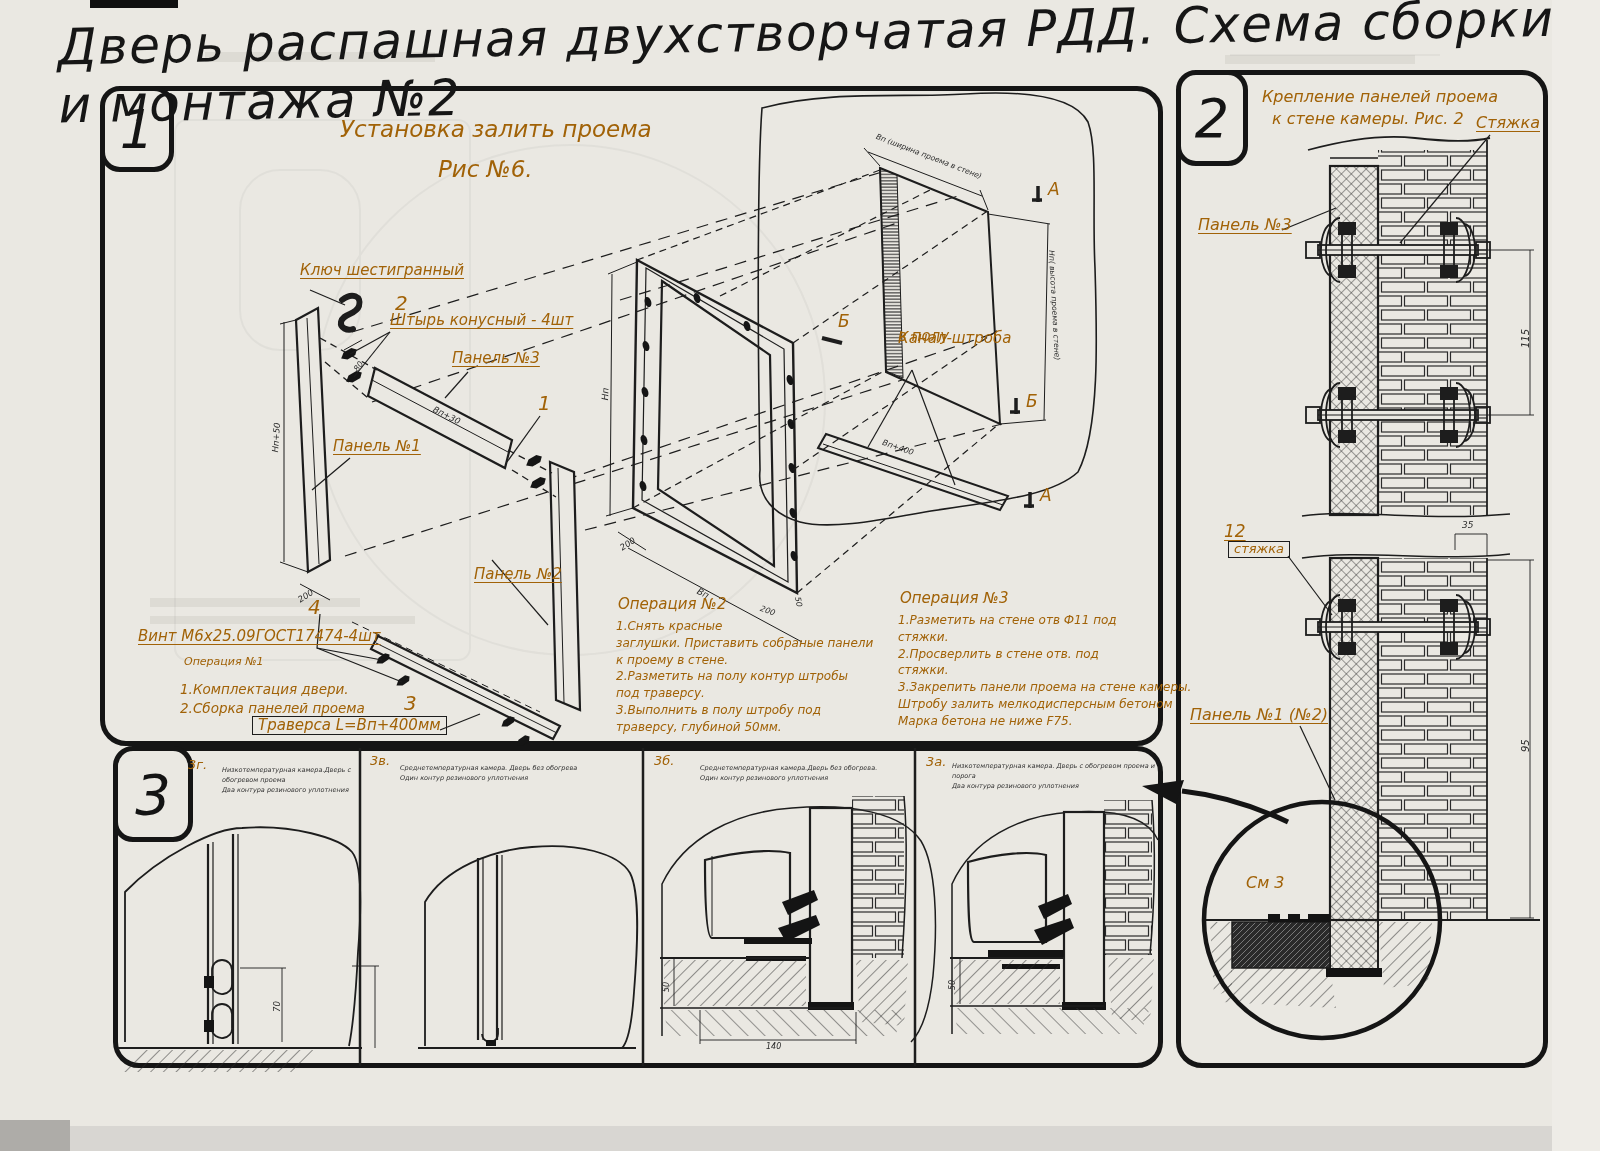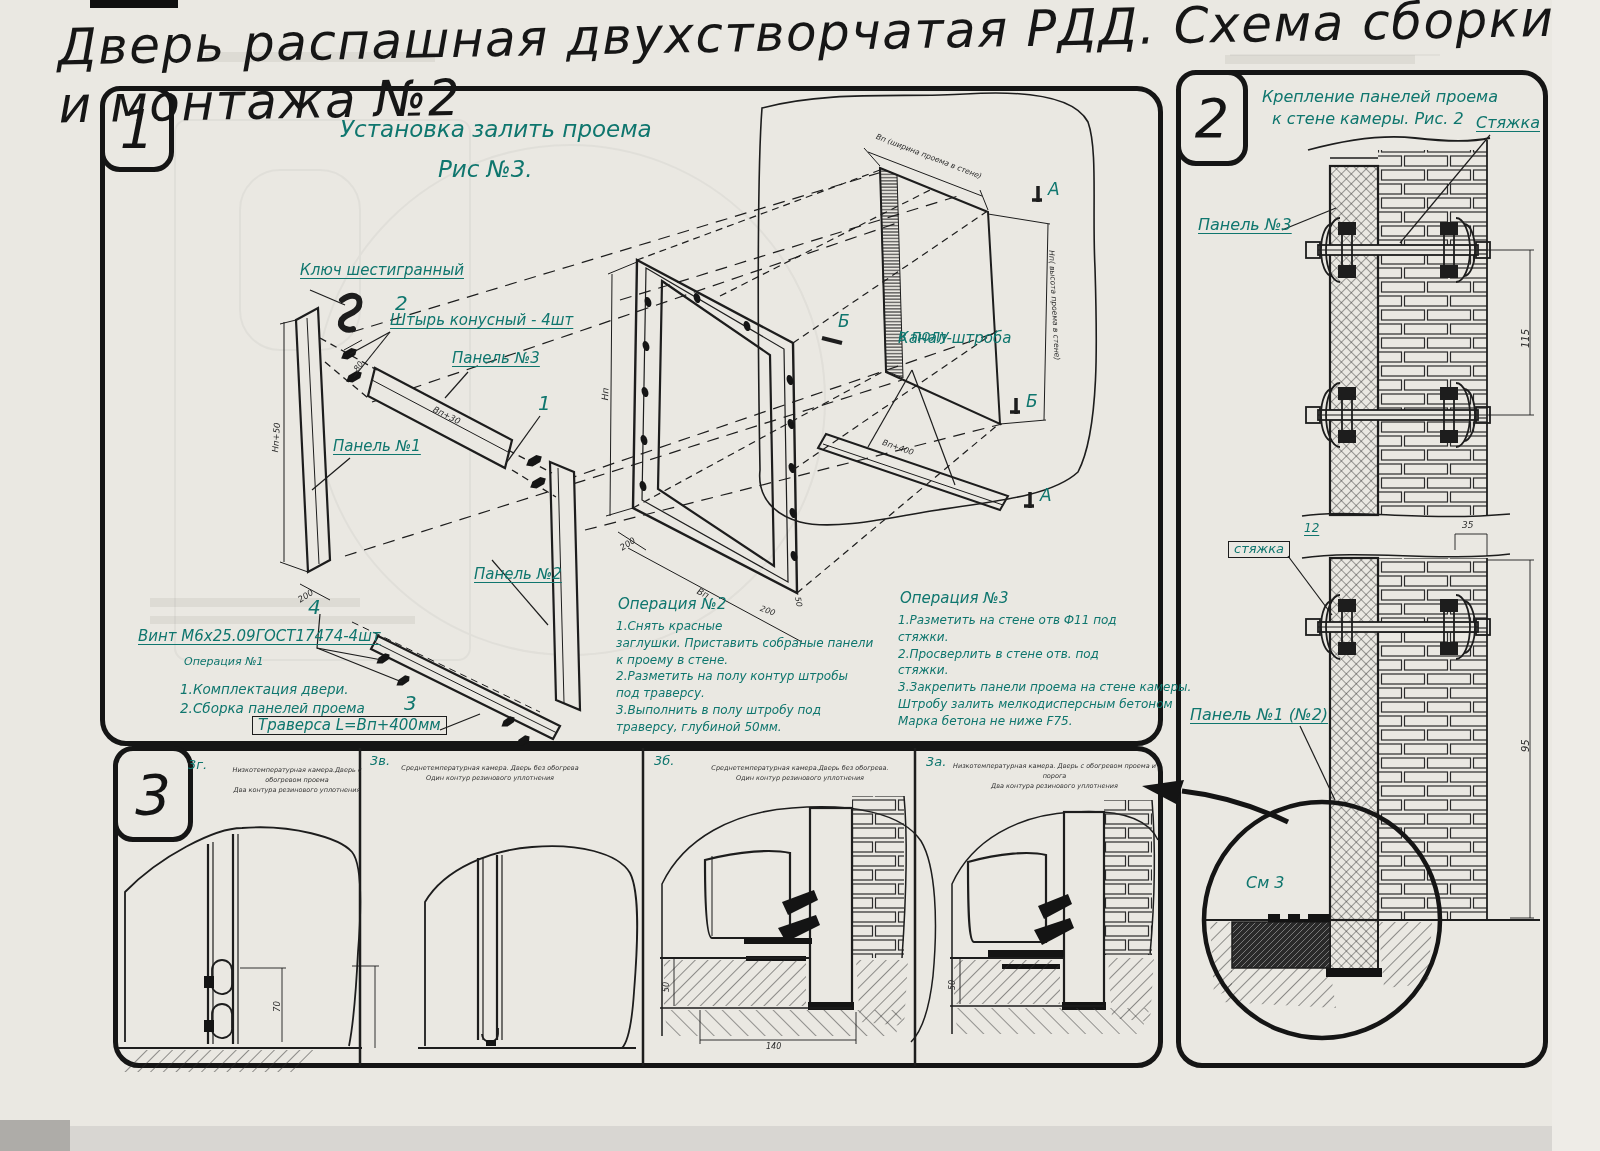--- a/index.html
+++ b/index.html
@@ -4,26 +4,26 @@
 <style>
   html,body{margin:0;padding:0;}
   body{
     width:1600px;height:1151px;position:relative;overflow:hidden;
     background:#eae8e2;
     font-family:"DejaVu Sans","Liberation Sans",sans-serif;
   }
   .panel{position:absolute;border:5px solid #151515;border-radius:26px;z-index:2;box-sizing:border-box;}
   .badge{position:absolute;border:5px solid #151515;border-radius:20px;background:#eae8e2;
     display:flex;align-items:center;justify-content:center;font-style:italic;z-index:4;color:#141414;box-sizing:border-box;}
-  .lbl{position:absolute;font-style:italic;color:#0f766e;white-space:nowrap;z-index:5;line-height:1.15;}
+  .lbl{position:absolute;font-style:italic;color:#a16207;white-space:nowrap;z-index:5;line-height:1.15;}
   .u{text-decoration:underline;text-underline-offset:3px;text-decoration-thickness:1.2px;}
   .boxed{border:1.6px solid #1c1c1c;padding:0 5px;}
   .pre{white-space:pre-line;}
   .dim{position:absolute;font-style:italic;color:#2a2a2a;z-index:5;transform-origin:left top;white-space:nowrap;}
-  .cap{position:absolute;font-style:italic;color:#2f2f2f;z-index:5;font-size:6.5px;line-height:1.5;white-space:pre-line;text-align:center;}
+  .cap{position:absolute;font-style:italic;color:#2f2f2f;z-index:5;font-size:6.5px;line-height:1.5;white-space:pre-line;}
   .main-title{position:absolute;left:58px;top:4px;width:1510px;font-style:italic;font-size:50px;
     letter-spacing:1.5px;color:#161616;transform:rotate(-1.1deg);z-index:5;}
   .fig-title{font-size:23px;}
   .scan{position:absolute;z-index:1;}
   svg.art{position:absolute;left:0;top:0;z-index:3;pointer-events:none;}
 </style>
 </head>
 <body>
 
 <div class="scan" style="left:90px;top:0;width:88px;height:8px;background:#101010;"></div>
@@ -400,21 +400,21 @@
   <span>1</span>
 </div>
 <div class="badge" style="left:1176px;top:70px;width:72px;height:96px;font-size:54px;">
   <span>2</span>
 </div>
 <div class="badge" style="left:113px;top:746px;width:80px;height:96px;font-size:56px;">
   <span>3</span>
 </div>
 
 <div class="lbl fig-title" style="left:340px;top:116px;">Установка залить проема</div>
-<div class="lbl fig-title" style="left:438px;top:156px;">Рис №3.</div>
+<div class="lbl fig-title" style="left:438px;top:156px;">Рис №6.</div>
 <div class="lbl u" style="left:300px;top:262px;font-size:15px;">Ключ шестигранный</div>
 <div class="lbl" style="left:395px;top:292px;font-size:20px;">2</div>
 <div class="lbl u" style="left:390px;top:312px;font-size:15px;">Штырь конусный - 4шт</div>
 <div class="lbl u" style="left:452px;top:350px;font-size:15px;">Панель №3</div>
 <div class="lbl" style="left:538px;top:392px;font-size:20px;">1</div>
 <div class="lbl u" style="left:333px;top:438px;font-size:15px;">Панель №1</div>
 <div class="lbl u" style="left:474px;top:538px;font-size:15px;margin-top:28px;">Панель №2</div>
 <div class="lbl" style="left:308px;top:596px;font-size:20px;">4</div>
 <div class="lbl u" style="left:138px;top:628px;font-size:15px;">Винт М6х25.09ГОСТ17474-4шт</div>
 <div class="lbl" style="left:184px;top:656px;font-size:11px;">Операция №1</div>
@@ -455,21 +455,21 @@
 <div class="dim" style="left:884px;top:438px;font-size:8px;transform:rotate(19deg);">Вп+400</div>
 <div class="dim" style="left:762px;top:604px;font-size:8px;transform:rotate(20deg);">200</div>
 <div class="dim" style="left:802px;top:596px;font-size:8px;transform:rotate(80deg);">50</div>
 <div class="dim" style="left:878px;top:132px;font-size:7.5px;transform:rotate(21deg);">Вп (ширина проема в стене)</div>
 <div class="dim" style="left:1056px;top:250px;font-size:7.5px;transform:rotate(87deg);">Нп( высота проема в стене)</div>
 
 <div class="lbl" style="left:1262px;top:88px;font-size:16px;">Крепление панелей проема</div>
 <div class="lbl" style="left:1272px;top:110px;font-size:16px;">к стене камеры. Рис. 2</div>
 <div class="lbl u" style="left:1476px;top:114px;font-size:16px;">Стяжка</div>
 <div class="lbl u" style="left:1198px;top:216px;font-size:16px;">Панель №3</div>
-<div class="lbl u" style="left:1304px;top:522px;font-size:12px;">12</div>
+<div class="lbl u" style="left:1224px;top:522px;font-size:17px;">12</div>
 <div class="lbl boxed" style="left:1228px;top:541px;font-size:13px;">стяжка</div>
 <div class="lbl u" style="left:1190px;top:706px;font-size:16px;">Панель №1 (№2)</div>
 <div class="lbl" style="left:1246px;top:874px;font-size:16px;">См 3</div>
 <div class="dim" style="left:1520px;top:348px;font-size:10px;transform:rotate(-90deg);">115</div>
 <div class="dim" style="left:1462px;top:520px;font-size:9px;">35</div>
 <div class="dim" style="left:1520px;top:752px;font-size:10px;transform:rotate(-90deg);">95</div>
 
 <div class="lbl" style="left:188px;top:758px;font-size:13px;">3г.</div>
 <div class="cap" style="left:222px;top:766px;width:150px;">Низкотемпературная камера.Дверь с обогревом проема
 Два контура резинового уплотнения</div>

